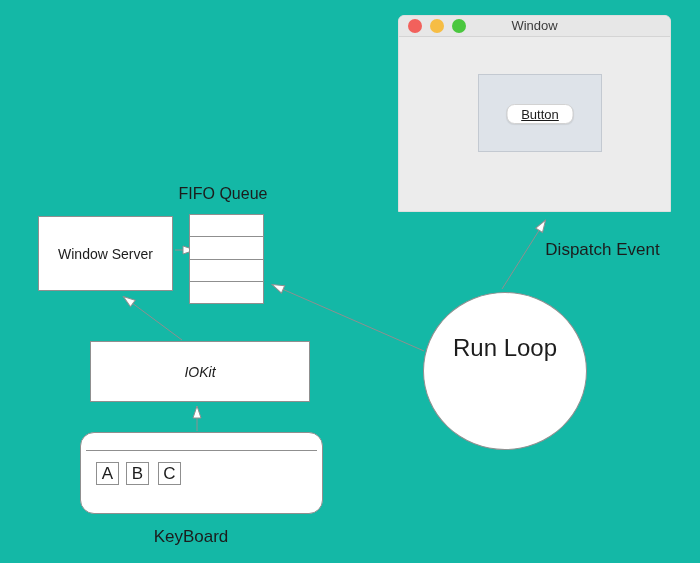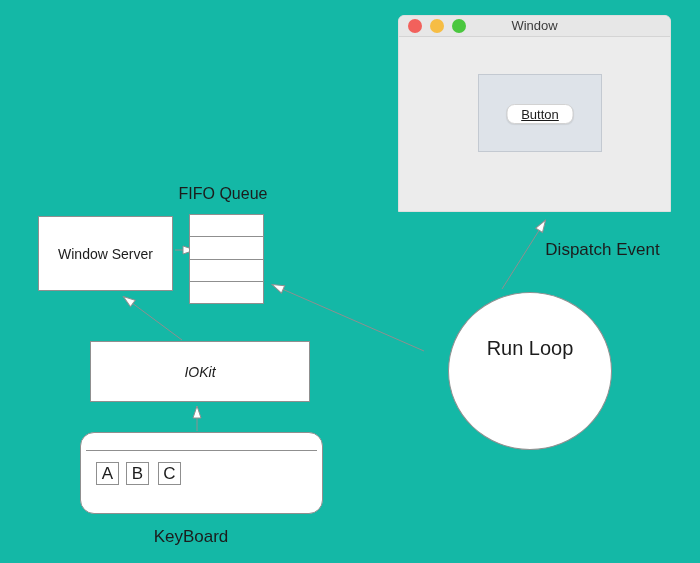--- a/index.html
+++ b/index.html
@@ -19,24 +19,24 @@
   
   .queue{
     position:absolute;left:189px;top:214px;width:75px;height:90px;
     border:1px solid #8f8f8f;background:#fff;display:flex;flex-direction:column;
     box-sizing:border-box;
   }
   .queue-row{flex:1;border-top:1px solid #8f8f8f;}
   .queue-row:first-child{border-top:none;}
   
   .runloop{
-    position:absolute;left:448px;top:292px;width:164px;height:158px;
+    position:absolute;left:423px;top:292px;width:164px;height:158px;
     border:1px solid #909090;border-radius:50%;background:#fff;
     display:flex;align-items:center;justify-content:center;
-    font-size:20px;box-sizing:border-box;padding-bottom:46px;
+    font-size:24px;box-sizing:border-box;padding-bottom:46px;
   }
   
   .keyboard{
     position:absolute;left:80px;top:432px;width:243px;height:82px;
     border:1px solid #8f8f8f;border-radius:14px;background:#fff;box-sizing:border-box;
   }
   .keyboard-divider{position:absolute;left:5px;right:5px;top:17px;height:1px;background:#8f8f8f;}
   .key{
     position:absolute;top:29px;width:23px;height:23px;border:1px solid #8f8f8f;
     background:#fff;display:flex;align-items:center;justify-content:center;

